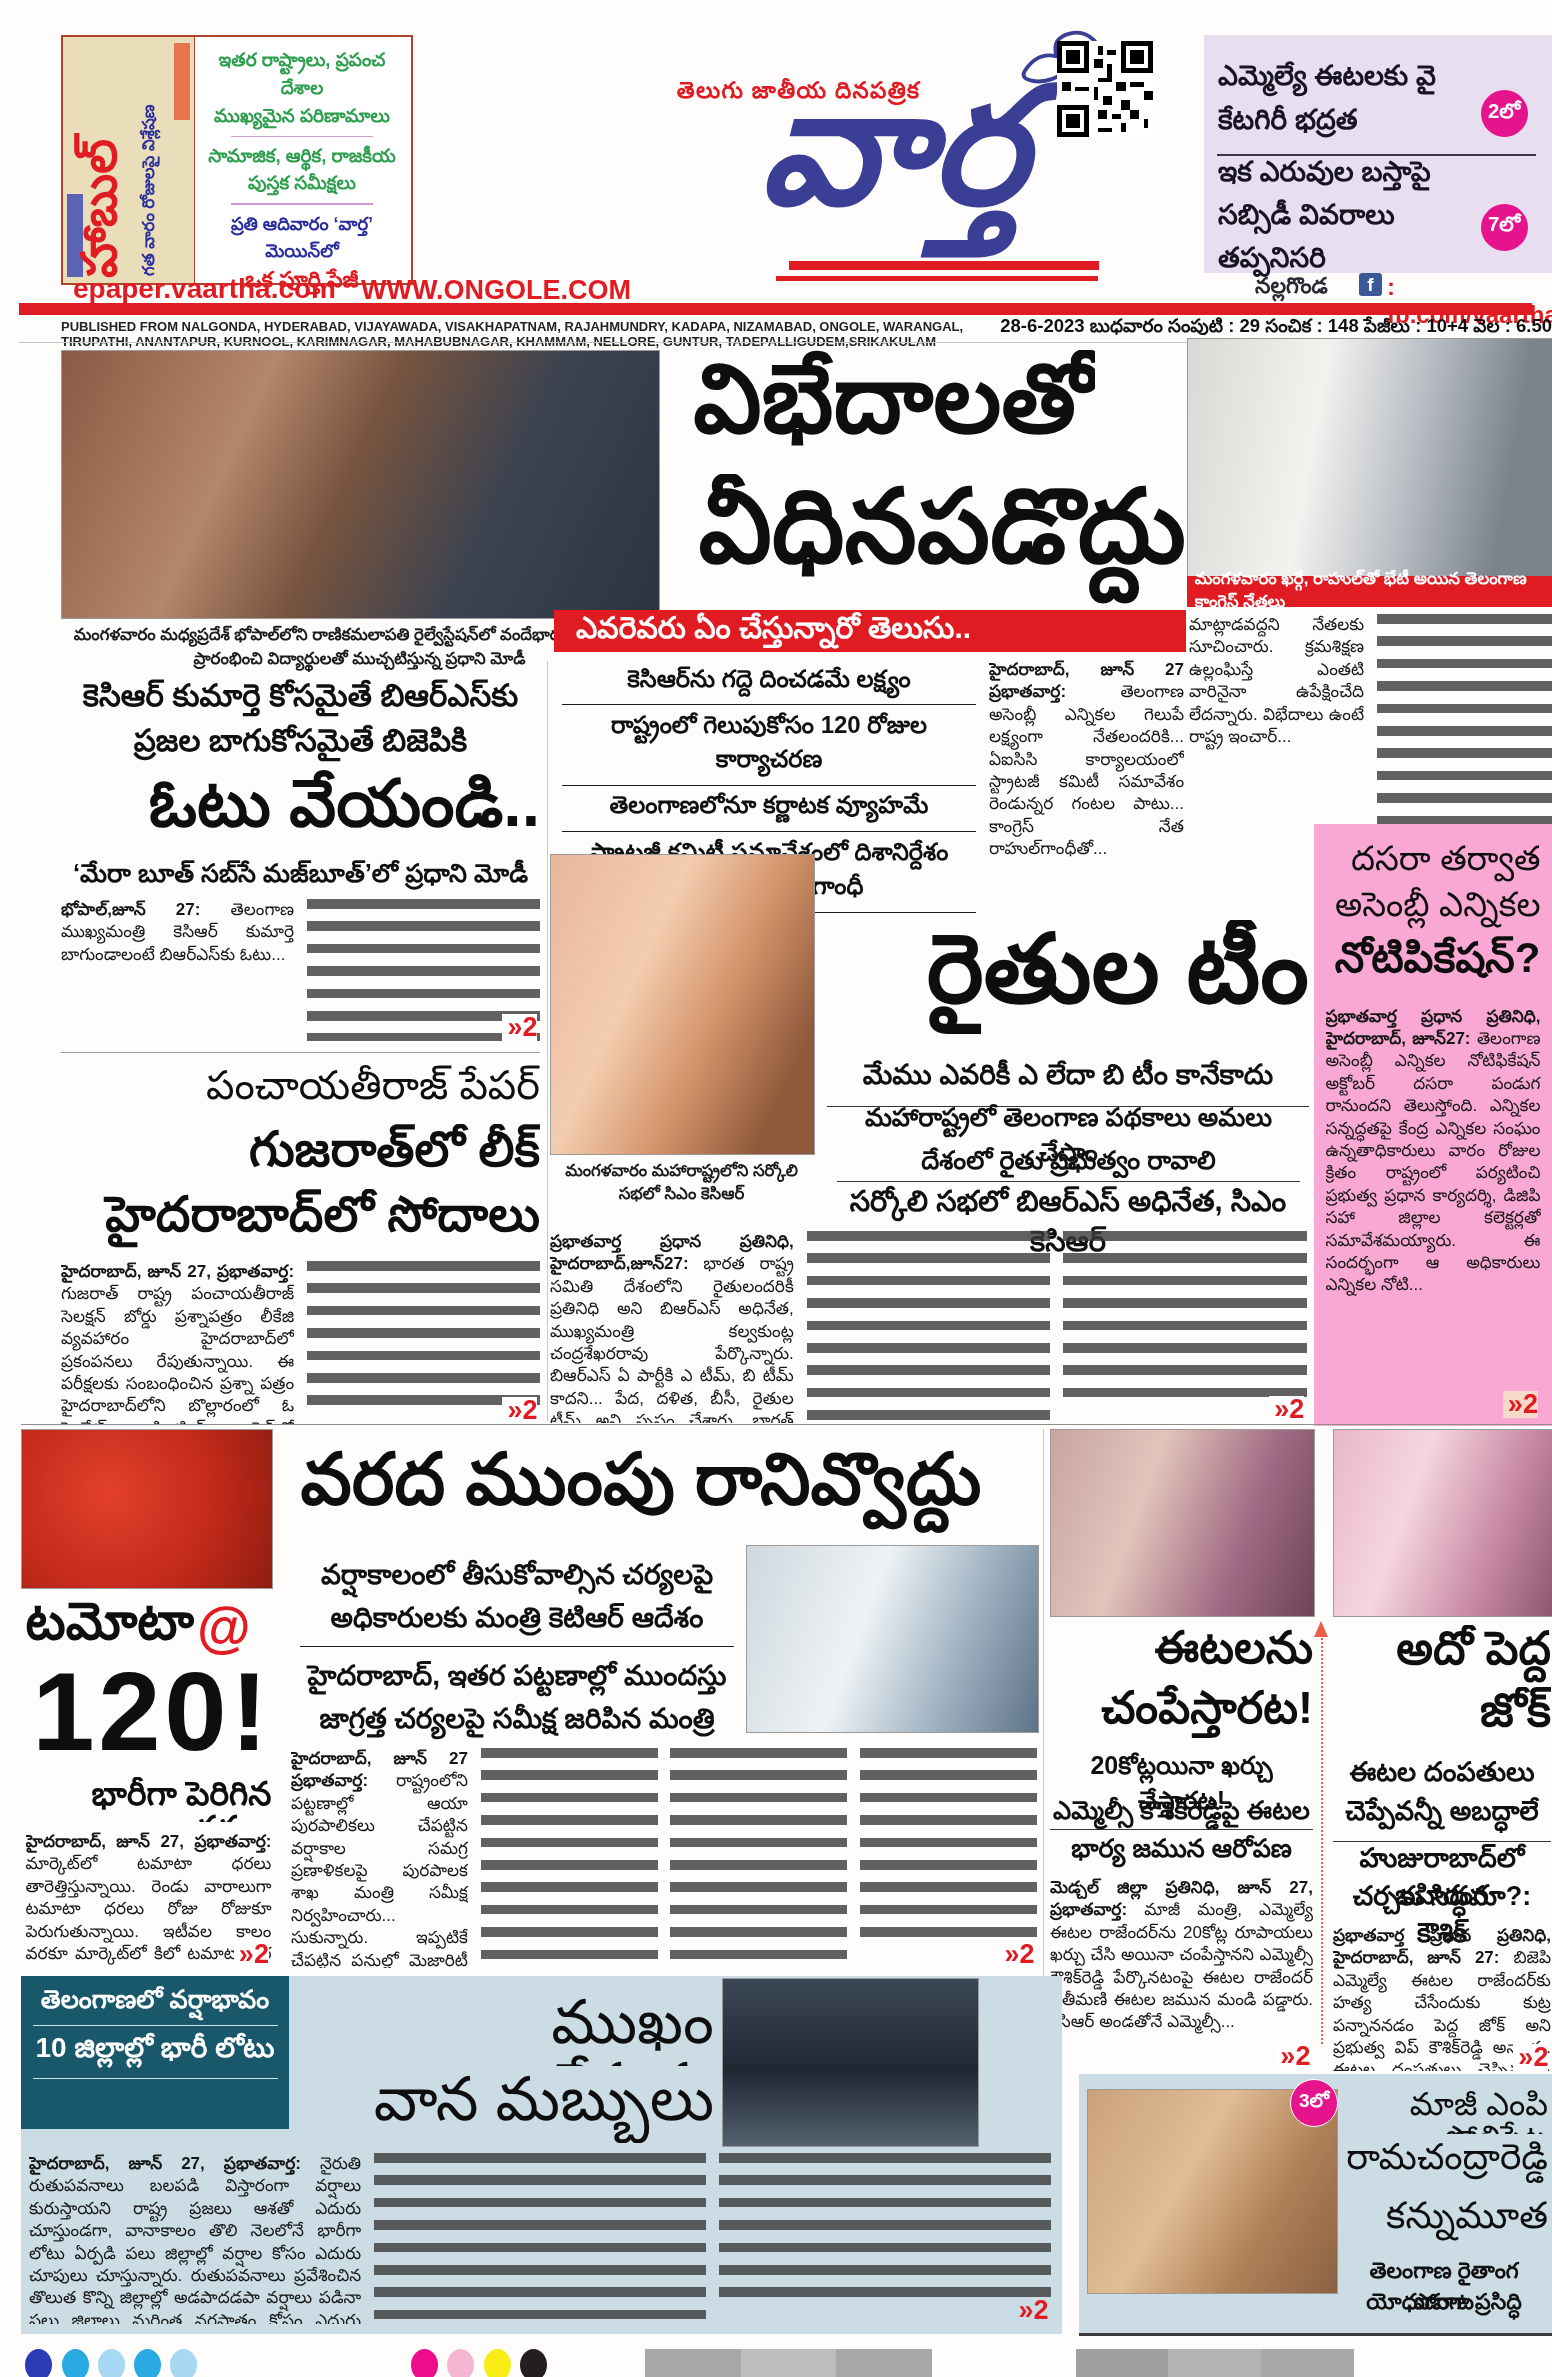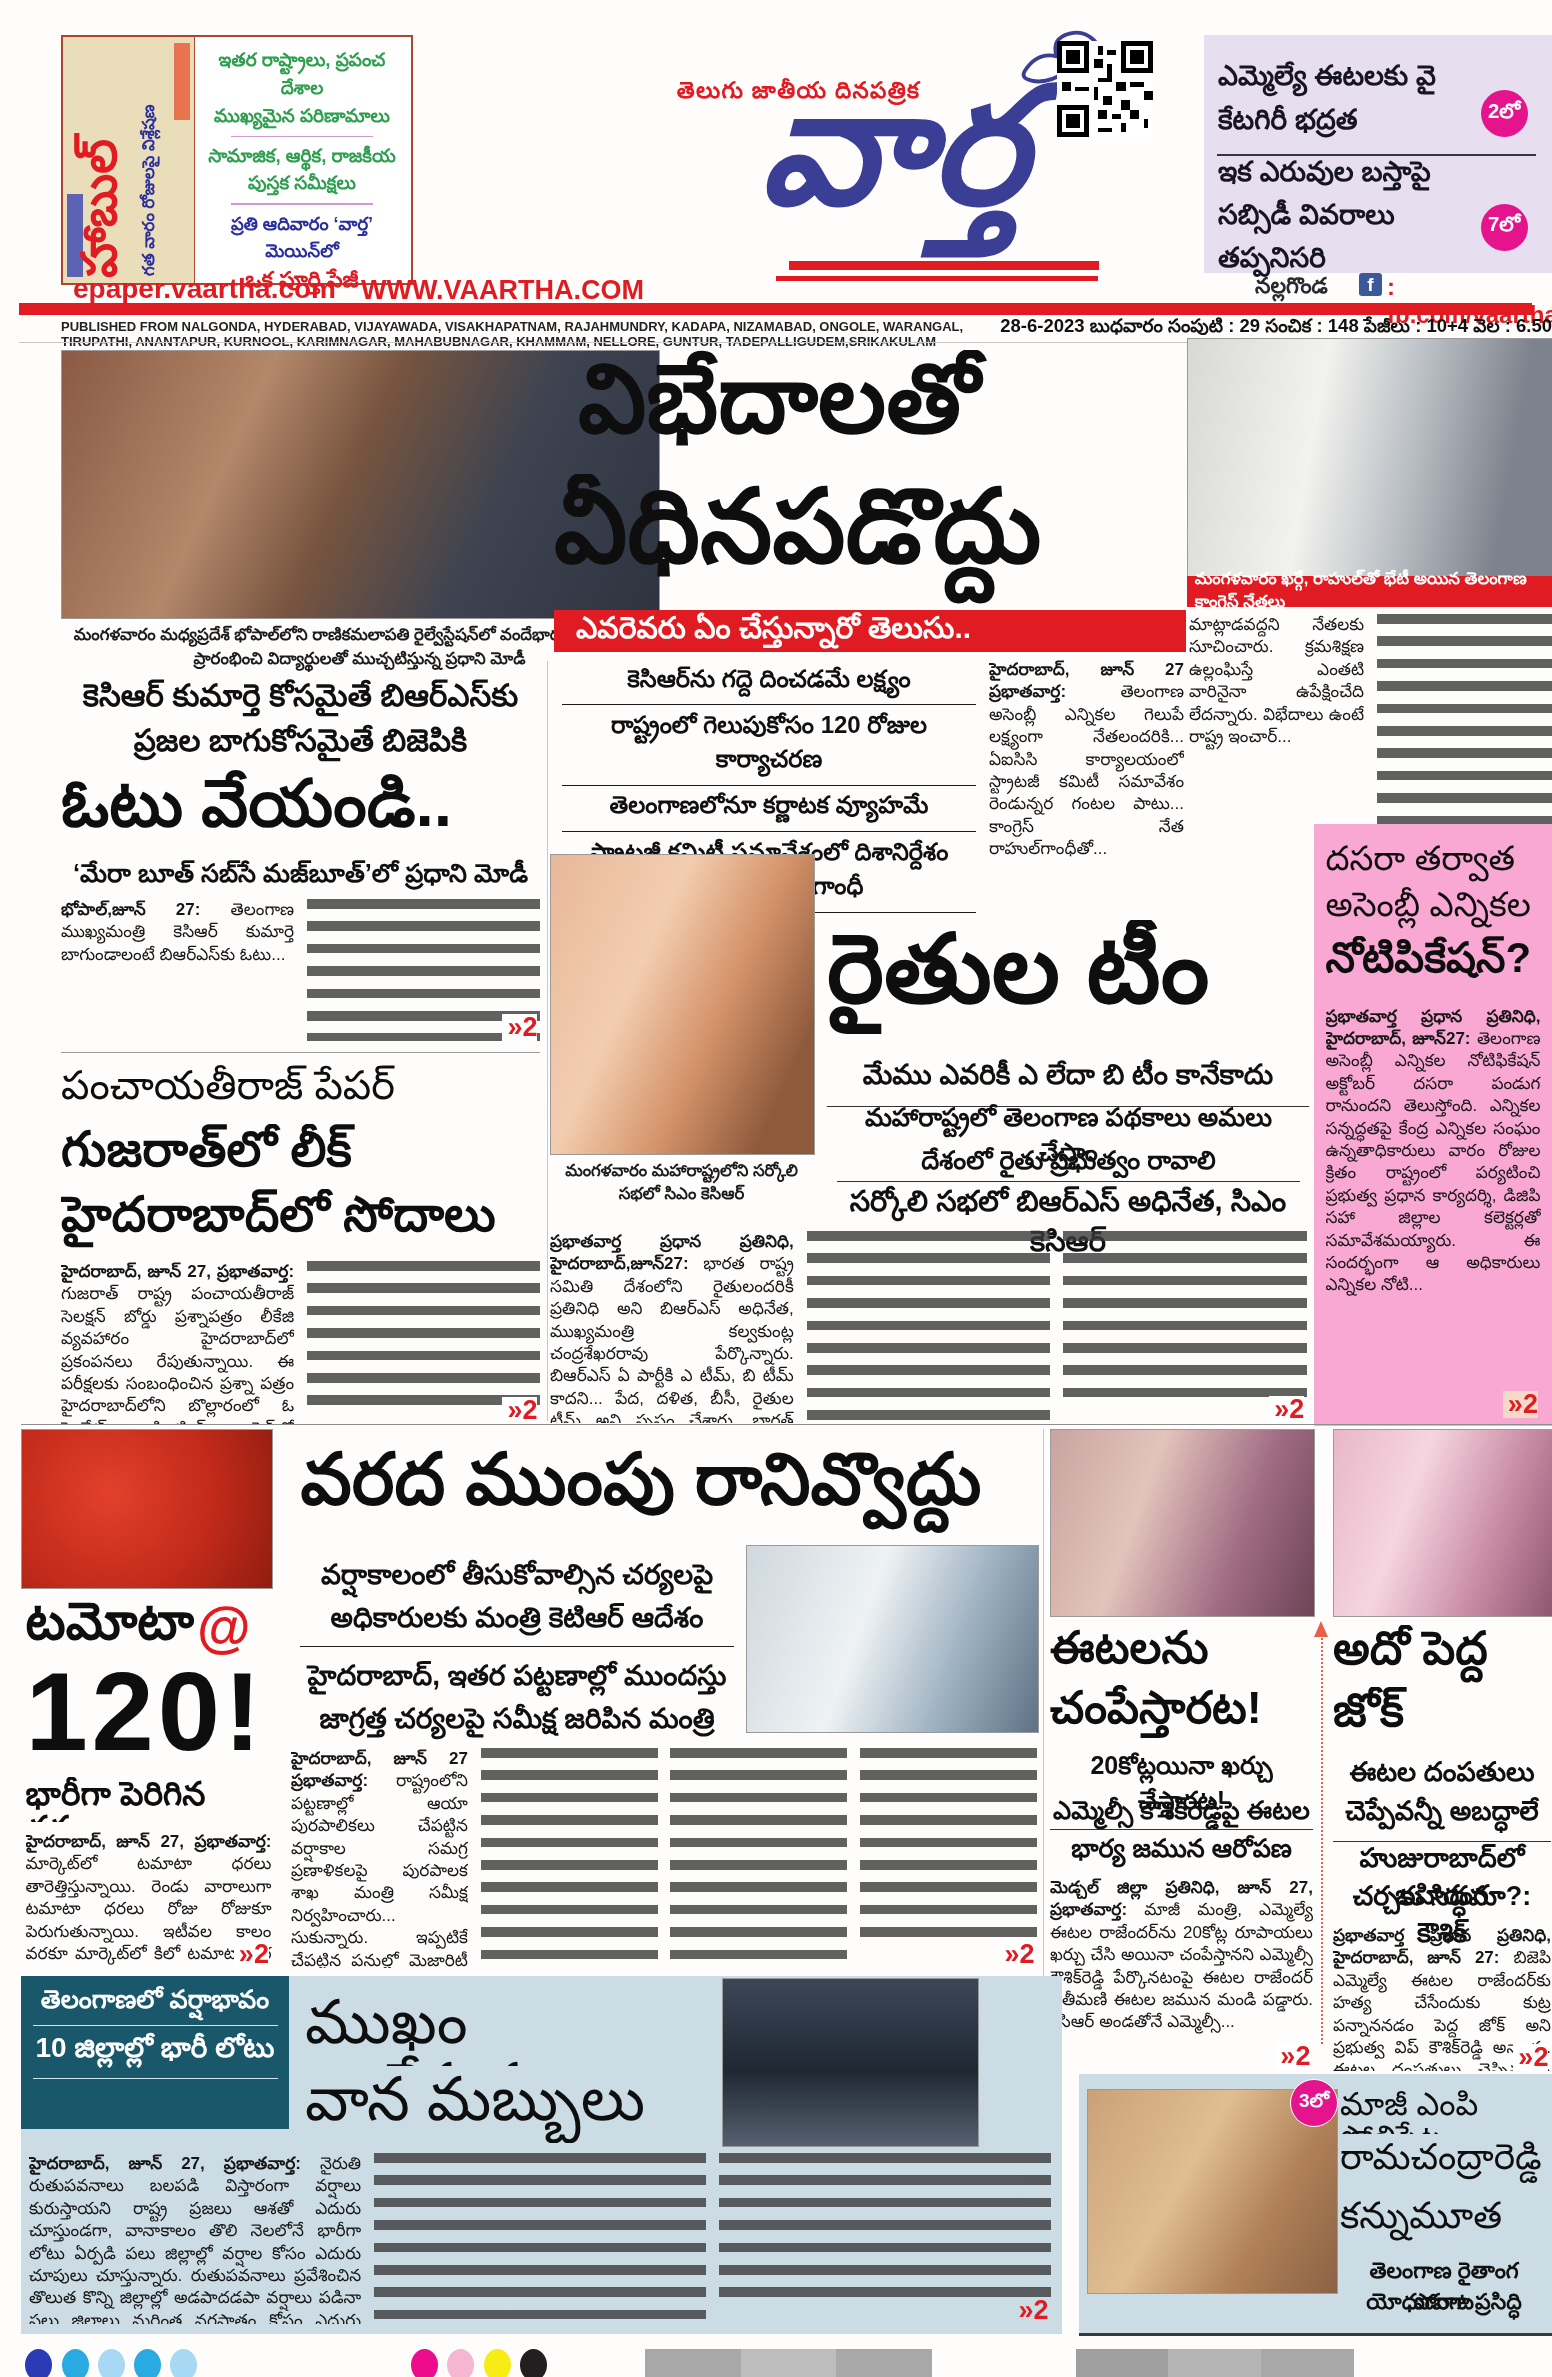--- a/index.html
+++ b/index.html
@@ -1,21 +1,21 @@
 <!DOCTYPE html>
 <html style="font-size:10.2px"><head>
 <meta charset="utf-8">
 <style>
   html,body{margin:0;padding:0;background:#ffffff;}
   #page{position:relative;width:1552px;height:2377px;background:#fffdfc;font-family:"Liberation Sans",sans-serif;overflow:hidden;color:#141414;}
   .abs{position:absolute;}
   .b{font-weight:bold;}
   .c{text-align:center;}
   .red{color:#e01b22;}
-  .hl{color:#0e0e0e;font-weight:bold;line-height:1.03;text-align:left;overflow:hidden;}
+  .hl{color:#0e0e0e;font-weight:bold;line-height:1.03;text-align:right;overflow:hidden;}
   .photo{border:0.6px solid #9a9a9a;}
   .cap{font-weight:bold;color:#1c1c1c;}
   .snippet{font-size:17px;line-height:22.4px;text-align:justify;color:#161616;overflow:hidden;height:100%;}
   .dl{font-weight:bold;}
   .tx{background:repeating-linear-gradient(to bottom,#3a3a3a 0 9.6px,transparent 9.6px 22.4px);opacity:.8;}
   .cols{display:flex;gap:12.8px;height:100%;}
   .col{flex:1;position:relative;overflow:hidden;}
   .more{position:absolute;right:2.6px;bottom:0;color:#e01b22;font-weight:bold;font-size:27px;line-height:1;background:#fff;padding-left:5.1px;}
   .rule-h{background:#9c9c9c;height:1.3px;}
   .rule-v{background:#c9c9c9;width:1.3px;}
@@ -72,21 +72,21 @@
       <div class="badge" style="width:47px;height:47px;font-size:20.4px;margin-top:38px;">2లో</div>
     </div>
     <div class="abs" style="left:12.8px;top:50%;width:319px;height:1.9px;background:#3a3542;"></div>
     <div class="abs" style="left:0;top:51%;width:100%;height:49%;display:flex;align-items:center;">
       <div class="b" style="font-size:28px;line-height:1.55;padding:0 7.7px 0 14px;width:255px;color:#171521;">ఇక ఎరువుల బస్తాపై సబ్సిడీ వివరాలు తప్పనిసరి</div>
       <div class="badge" style="width:47px;height:47px;font-size:20.4px;margin-top:25.5px;">7లో</div>
     </div>
   </div>
 
   <div class="abs red b" style="left:73px;top:273px;font-size:28px;">epaper.vaartha.com</div>
-  <div class="abs red b" style="left:361px;top:275px;font-size:27px;">WWW.VAARTHA.COM</div>
+  <div class="abs red b" style="left:361px;top:275px;font-size:27px;">WWW.ONGOLE.COM</div>
   <div class="abs b" style="left:1255px;top:273px;font-size:22px;color:#2a2a33;">నల్లగొండ</div>
   <div class="abs" style="left:1359px;top:273px;width:23px;height:23px;background:#3b5998;border-radius:3.2px;color:#fff;font-weight:bold;font-size:19px;text-align:center;line-height:23px;">f</div>
   <div class="abs red b" style="left:1387px;top:273px;font-size:24px;">: fb.com/vaartha</div>
   <div class="abs" style="left:19px;top:303px;width:1513px;height:11.5px;background:#e01b22;"></div>
   <div class="abs" style="left:61px;top:319px;width:907px;font-size:13px;font-weight:bold;color:#222;">PUBLISHED FROM NALGONDA, HYDERABAD, VIJAYAWADA, VISAKHAPATNAM, RAJAHMUNDRY, KADAPA, NIZAMABAD, ONGOLE, WARANGAL, TIRUPATHI, ANANTAPUR, KURNOOL, KARIMNAGAR, MAHABUBNAGAR, KHAMMAM, NELLORE, GUNTUR, TADEPALLIGUDEM,SRIKAKULAM</div>
   <div class="abs b" style="left:977px;top:315px;width:575px;font-size:18.5px;text-align:right;color:#111;">28-6-2023 బుధవారం సంపుటి : 29 సంచిక : 148 పేజీలు : 10+4 వెల : 6.50</div>
   <div class="abs rule-h" style="left:19px;top:342px;width:1513px;background:#c7c7c7;"></div>
 
   <div class="abs photo" style="left:61px;top:350px;width:597px;height:267px;background:linear-gradient(115deg,#8a5a44,#b3876a 30%,#77543f 48%,#3d4350 70%,#2e3340);"></div>
   <div class="abs cap c" style="left:61px;top:623px;width:597px;font-size:16.6px;line-height:24px;">మంగళవారం మధ్యప్రదేశ్ భోపాల్‌లోని రాణికమలాపతి రైల్వేస్టేషన్‌లో వందేభారత్ ఎక్స్‌ప్రెస్‌ను ప్రారంభించి విద్యార్థులతో ముచ్చటిస్తున్న ప్రధాని మోడీ</div>

